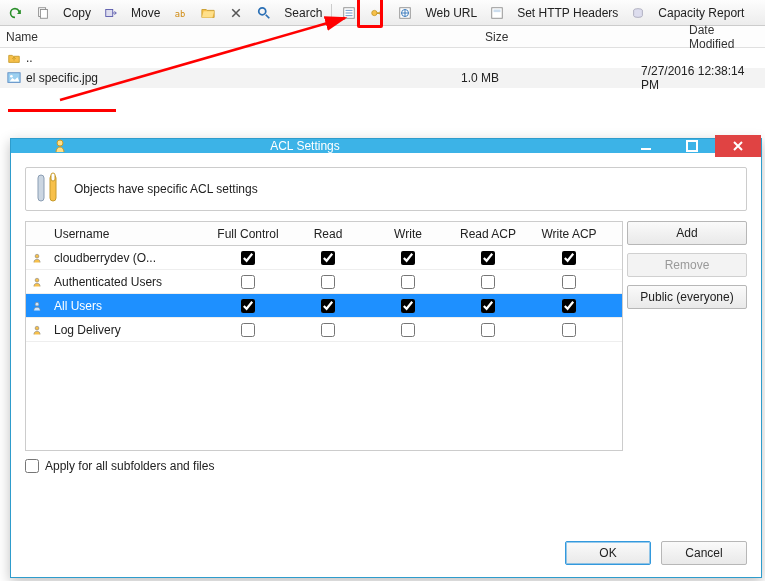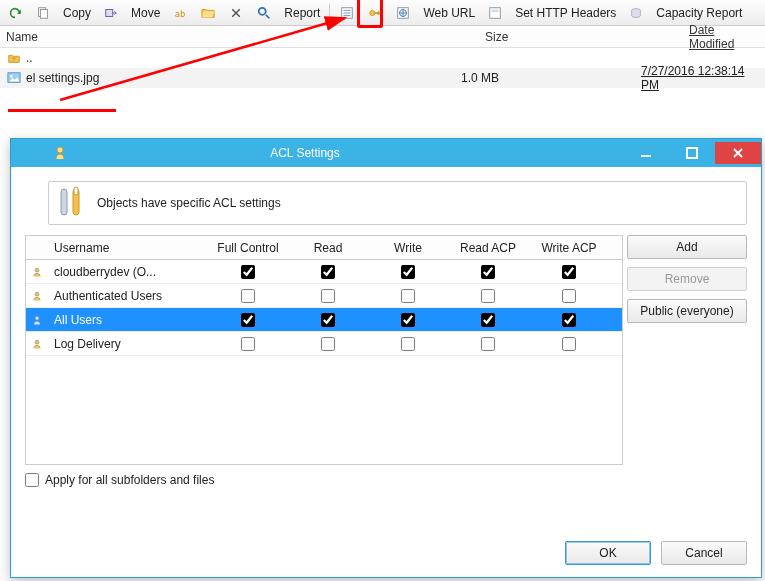--- a/index.html
+++ b/index.html
@@ -59,21 +59,21 @@
     background: #fdfdfd;
     gap: 24px;
   }
   .list-header div {
     display: flex; align-items: center;
     padding: 0 6px;
     color: #333;
   }
   .col-name { width: 455px; }
   .col-size { width: 180px; }
-  .col-date { flex: 1; text-decoration: underline; }
+  .col-date { flex: 1; }
 
   
   .list-body { }
   .row {
     display: flex;
     height: 20px;
     align-items: center;
   }
   .row > div { padding: 0 6px; display:flex; align-items:center; gap:4px;}
   .row .col-name { width: 455px; }
@@ -103,21 +103,21 @@
     position: absolute;
     left: 10px; top: 138px;
     width: 752px; height: 440px;
     border: 1px solid #2e9ccc;
     box-shadow: 0 4px 12px rgba(0,0,0,.25);
     background: #fff;
     display: flex;
     flex-direction: column;
   }
   .dlg-title {
-    height: 28px;
+    height: 14px;
     background: #3cb3e7;
     color: #fff;
     display: flex;
     align-items: center;
     font-size: 12px;
     padding-left: 36px;
   }
   .dlg-title .dlg-icon { width: 30px; display:flex;align-items:center;justify-content:center;}
   .dlg-title .dlg-text { flex:1; text-align:center; padding-right:90px;}
   .dlg-btns { display:flex; }
@@ -137,21 +137,20 @@
 
   .acl-banner {
     height: 44px;
     border: 1px solid #ccc;
     border-radius: 2px;
     display:flex;
     align-items:center;
     padding: 0 8px;
     gap: 10px;
     margin-bottom: 10px;
-    margin-left: 23px;
   }
 
   .acl-main {
     display:flex;
     gap: 4px;
   }
 
   .acl-table-wrap {
     flex: 1;
     border: 1px solid #ccc;
@@ -273,21 +272,21 @@
         </svg>
     </span>
   </div>
   <div class="tb-item">
     <span class="tb-icon">
       <svg width="14" height="14" viewBox="0 0 16 16">
           <circle cx="6" cy="6" r="4" fill="none" stroke="#2a6fb5" stroke-width="2"></circle>
           <path stroke="#2a6fb5" stroke-width="2" d="M10 10l4 4"></path>
         </svg>
     </span>
-    <span>Report</span>
+    <span>Search</span>
   </div>
   <div style="width:1px;height:18px;background:#ccc;"></div>
   <div class="tb-item">
     <span class="tb-icon">
       <svg width="14" height="14" viewBox="0 0 16 16">
           <rect x="2" y="2" width="12" height="12" fill="#fff" stroke="#888"></rect>
           <path stroke="#5a8bc3" d="M4 5h8M4 8h8M4 11h8"></path>
         </svg>
     </span>
   </div>
@@ -352,21 +351,21 @@
   </div>
   <div class="row" style="background:#f3f3f3;">
     <div class="col-name">
       <span class="tb-icon">
         <svg width="14" height="14" viewBox="0 0 16 16">
             <rect x="1" y="2" width="14" height="11" fill="#9cd0f0" stroke="#5a8bc3"></rect>
             <circle cx="5" cy="6" r="1.5" fill="#fff"></circle>
             <path fill="#fff" d="M3 12l3-4 3 2 3-3 2 5z"></path>
           </svg>
       </span>
-      <span>el settings.jpg</span>
+      <span>el specific.jpg</span>
     </div>
     <div class="col-size">
         <span>1.0 MB</span>
       </div>
     <div class="col-date">
         <span>7/27/2016 12:38:14 PM</span>
       </div>
   </div>
 </div>
 

